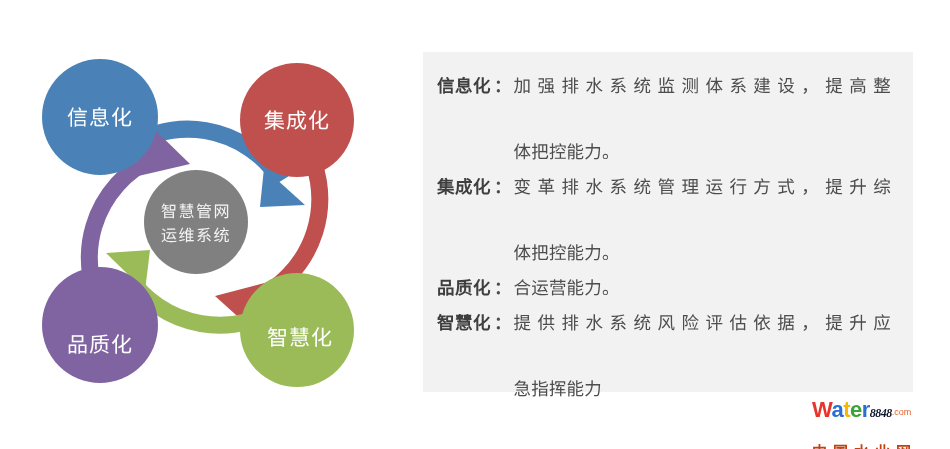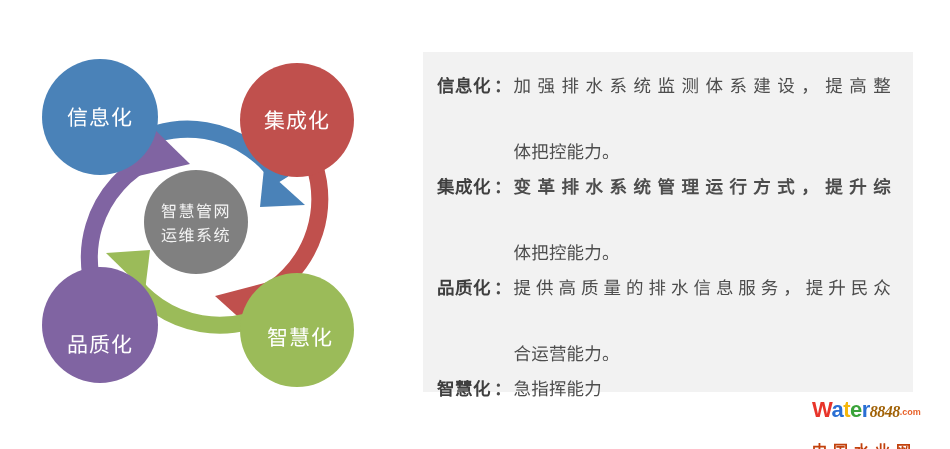--- a/index.html
+++ b/index.html
@@ -110,28 +110,28 @@
   }
   #logo-word .l1 { color: #e8342a; }
   #logo-word .l2 { color: #2a6fd4; }
   #logo-word .l3 { color: #f5b70b; }
   #logo-word .l4 { color: #3aa33a; }
   #logo-word .l5 { color: #2a6fd4; }
   #logo-num {
     font-family: "Liberation Serif", "DejaVu Serif", serif;
     font-style: italic;
     font-weight: bold;
-    font-size: 16px;
-    color: #a16207;
+    font-size: 12px;
+    color: #0f172a;
     letter-spacing: -0.5px;
   }
   #logo-tld {
     font-family: "Liberation Sans", "DejaVu Sans", sans-serif;
     font-size: 9px;
-    font-weight: bold;
+    font-weight: normal;
     color: #e8622a;
     vertical-align: 2px;
     letter-spacing: 0px;
   }
   #logo-cn {
     font-family: "Liberation Sans", "DejaVu Sans", sans-serif;
     font-size: 15px;
     font-weight: bold;
     color: #c2410c;
     letter-spacing: 6px;
@@ -208,38 +208,38 @@
       <span class="desc-body">
           <div style="text-align: justify;">加强排水系统监测体系建设，提高整<span style="display: inline-block; width: 100%; height: 0px;"></span></div>
           <div>体把控能力。</div>
         </span>
     </div>
 
     <div class="desc-row">
       <span class="desc-term">集成化</span>
       <span class="desc-colon">：</span>
       <span class="desc-body">
-          <div style="text-align: justify; font-weight: bold;">变革排水系统管理运行方式，提升综<span style="display: inline-block; width: 100%; height: 0px;"></span></div>
+          <div style="text-align: justify;">变革排水系统管理运行方式，提升综<span style="display: inline-block; width: 100%; height: 0px;"></span></div>
           <div>体把控能力。</div>
         </span>
     </div>
 
     <div class="desc-row">
       <span class="desc-term">品质化</span>
       <span class="desc-colon">：</span>
       <span class="desc-body">
-          <div style="text-align: justify;">提供高质量的排水信息服务，提升民众<span style="display: inline-block; width: 100%; height: 0px;"></span></div>
           <div>合运营能力。</div>
         </span>
     </div>
 
     <div class="desc-row">
       <span class="desc-term">智慧化</span>
       <span class="desc-colon">：</span>
       <span class="desc-body">
+          <div style="text-align: justify;">提供排水系统风险评估依据，提升应<span style="display: inline-block; width: 100%; height: 0px;"></span></div>
           <div>急指挥能力</div>
         </span>
     </div>
 
   </div>
 
   <div id="logo">
     <div id="logo-word"><span class="l1">W</span><span class="l2">a</span><span class="l3">t</span><span class="l4">e</span><span class="l5">r</span><span id="logo-num">8848</span><span id="logo-tld">.com</span></div>
     <div id="logo-cn">中国水业网</div>
   </div>

